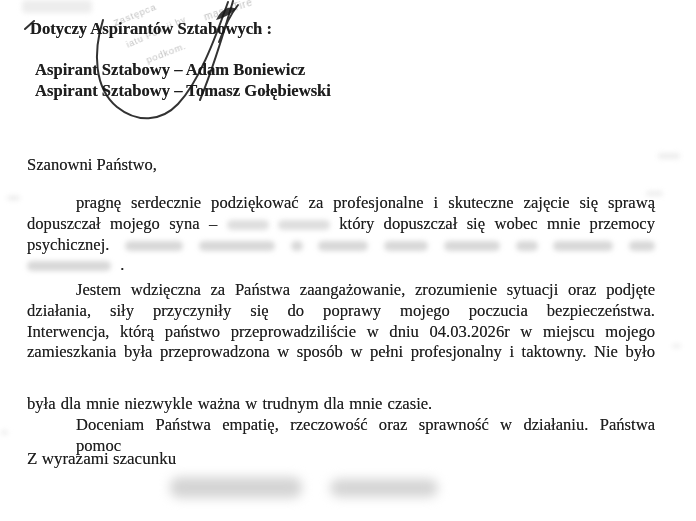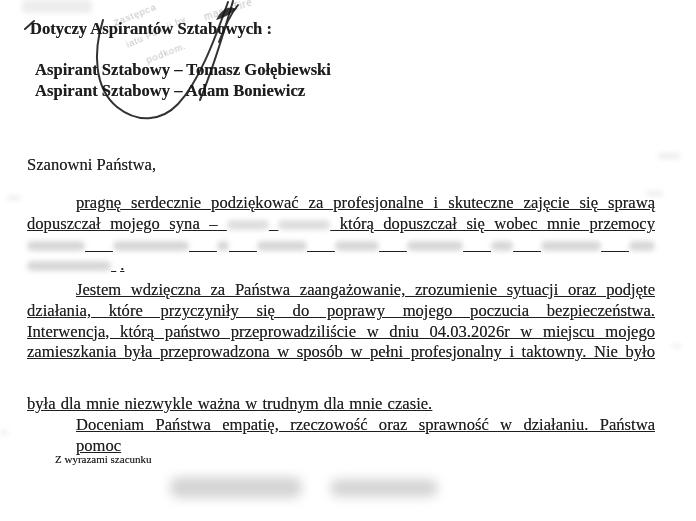--- a/index.html
+++ b/index.html
@@ -10,22 +10,22 @@
   }
   .txt { text-shadow:0 0 .4px rgba(0,0,0,.55); }
   .abs { position:absolute; }
   
   .subject { left:30px; top:18px; font-weight:bold; font-size:16.6px; line-height:21px; }
   .recipients { left:35px; top:59px; font-weight:bold; font-size:16.6px; line-height:21.3px; }
   
   .salutation { left:27px; top:155px; font-size:16.6px; line-height:20.8px; }
   .para { left:27px; width:628px; font-size:16.6px; }
   .p1 { top:193px; } .p2 { top:280px; } .p3 { top:394px; }
-  .closing { left:27px; top:449px; font-size:11px; line-height:20.8px;margin-left:28px; }
-  .line { line-height:20.8px; height:20.8px; word-spacing:1px;text-decoration:underline; }
+  .closing { left:27px; top:449px; font-size:17px; line-height:20.8px; }
+  .line { line-height:20.8px; height:20.8px; word-spacing:1px; }
   .jline { text-align:justify; text-align-last:justify; }
   .lline { text-align:left; }
   .indent { padding-left:49px; }
   
   .blob { display:inline-block; height:10px; border-radius:5px;
           background:#d8d8d8; filter:blur(2.4px); transform:translateY(1px); }
   .name-redact .blob { background:#dedede; }
   .tailpt { margin-left:4px; }
   
   .sig-blob { position:absolute; border-radius:9px; background:#d4d4d4; filter:blur(5.5px); }
@@ -61,55 +61,56 @@
   <div class="art art1"></div>
   <div class="art art2"></div>
   <div class="art art3"></div>
   <div class="art art4"></div>
   <div class="art art5"></div>
   <div class="art art6"></div>
 
   <div class="abs subject txt">Dotyczy Aspirantów Sztabowych :</div>
 
   <div class="abs recipients txt">
+    <div>Aspirant Sztabowy – Adam Boniewicz</div>
     <div>Aspirant Sztabowy – Tomasz Gołębiewski</div>
-    <div>Aspirant Sztabowy – Adam Boniewicz</div>
   </div>
 
   <svg class="pen" width="280" height="140" viewBox="0 0 280 140">
     <g fill="none" stroke="#161616" stroke-width="2" stroke-linecap="round" opacity="0.88">
       <path d="M 103,20 C 93,52 94,88 117,107 C 137,123 161,122 178,104 C 198,83 214,42 228,2"></path>
       <path d="M 233,1 C 224,32 214,66 200,100"></path>
       <path d="M 219,42 C 224,28 230,15 238,5"></path>
       <path d="M 25,29 L 34,21"></path>
     </g>
     <path d="M 216,20 C 221,9 230,5 236,9 C 231,14 223,18 216,20 Z" fill="#161616" opacity="0.85"></path>
   </svg>
 
-  <div class="abs salutation txt">Szanowni Państwa,</div>
+  <div class="abs salutation txt">Szanowni Państwo,</div>
 
   <div class="abs para p1 txt">
     <div class="line jline indent">pragnę serdecznie podziękować za profesjonalne i skuteczne zajęcie się sprawą</div>
     <div class="line jline">
       <span>dopuszczał mojego syna –</span>
       <span class="name-redact"><span class="blob" style="width: 42px;"></span> <span class="blob" style="width: 52px;"></span> </span>
-      <span>którą dopuszczał się wobec mnie przemocy</span>
+      <span>który dopuszczał się wobec mnie przemocy</span>
     </div>
     <div class="line jline">
+      <span>psychicznej.</span>
       <span><span class="blob" style="width: 58px;"></span> <span class="blob" style="width: 76px;"></span> <span class="blob" style="width: 12px;"></span> <span class="blob" style="width: 50px;"></span> <span class="blob" style="width: 44px;"></span> <span class="blob" style="width: 56px;"></span> <span class="blob" style="width: 22px;"></span> <span class="blob" style="width: 60px;"></span> <span class="blob" style="width: 26px;"></span> </span>
     </div>
     <div class="line lline">
       <span><span class="blob" style="width: 84px;"></span> </span>
       <span class="tailpt">.</span>
     </div>
   </div>
 
   <div class="abs para p2 txt">
     <div class="line jline indent">Jestem wdzięczna za Państwa zaangażowanie, zrozumienie sytuacji oraz podjęte</div>
-    <div class="line jline">działania, które przyczyniły się do poprawy mojego poczucia bezpieczeństwa.</div>
+    <div class="line jline">działania, siły przyczyniły się do poprawy mojego poczucia bezpieczeństwa.</div>
     <div class="line jline">Interwencja, którą państwo przeprowadziliście w dniu 04.03.2026r w miejscu mojego</div>
     <div class="line jline">zamieszkania była przeprowadzona w sposób w pełni profesjonalny i taktowny. Nie było</div>
   </div>
 
   <div class="abs para p3 txt">
     <div class="line lline">była dla mnie niezwykle ważna w trudnym dla mnie czasie.</div>
     <div class="line jline indent">Doceniam Państwa empatię, rzeczowość oraz sprawność w działaniu. Państwa pomoc</div>
   </div>
 
   <div class="abs closing txt">Z wyrazami szacunku</div>

